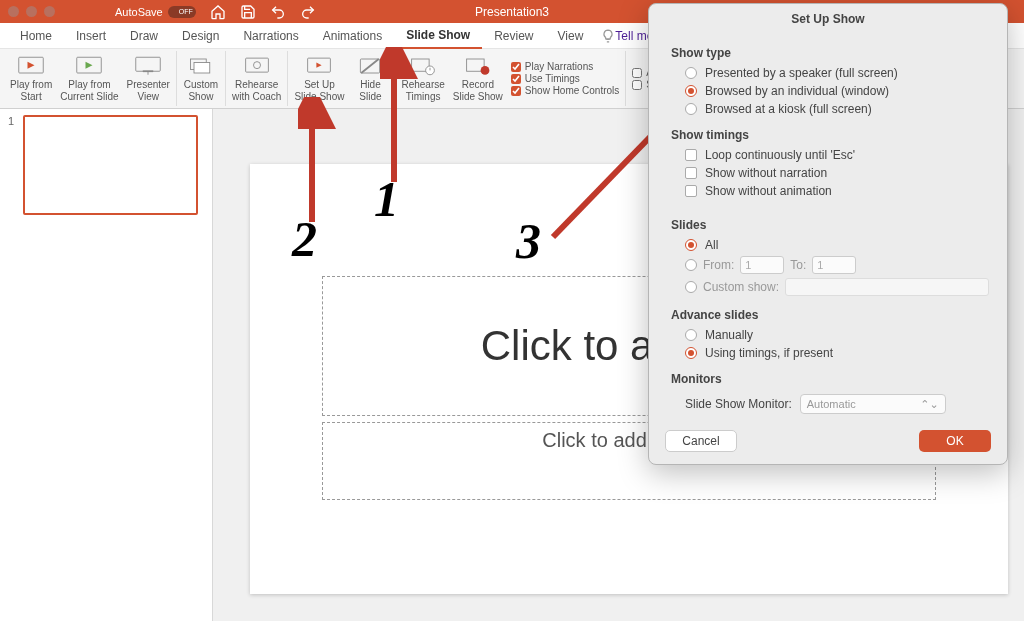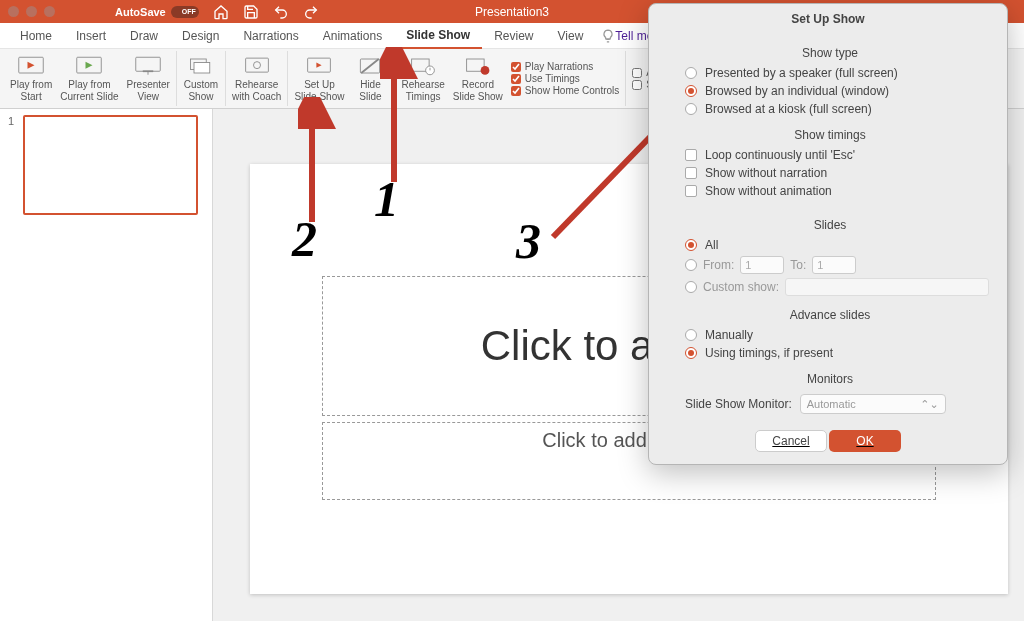--- a/index.html
+++ b/index.html
@@ -2,21 +2,21 @@
 <html><head>
 <meta charset="utf-8">
 <style>
 * { margin: 0; padding: 0; box-sizing: border-box; font-family: -apple-system, BlinkMacSystemFont, "Segoe UI", sans-serif; }
 body { width: 1024px; height: 621px; overflow: hidden; background: #fff; position: relative; }
 
 
 .titlebar { height: 23px; background: #D35230; display: flex; align-items: center; padding: 0 8px; position: relative; }
 .traffic-lights { display: flex; gap: 7px; }
 .tl { width: 11px; height: 11px; border-radius: 50%; background: #b8705f; }
-.autosave { margin-left: 60px; display: flex; align-items: center; gap: 5px; color: #fff; font-size: 11px; font-weight: 700; }
+.autosave { margin-left: 60px; display: flex; align-items: center; gap: 5px; color: #fff; font-size: 11px; font-weight: 400; }
 .autosave-toggle { width: 28px; height: 12px; background: #8a3a26; border-radius: 7px; display: flex; align-items: center; padding: 1px; font-size: 7px; color:#fff; justify-content:flex-end; padding-right:3px;}
 .titlebar-icons { display: flex; gap: 14px; margin-left: 14px; align-items: center; }
 .tb-icon { width: 16px; height: 16px; color: #fff; }
 .doc-title { position: absolute; left: 50%; transform: translateX(-50%); color: #fff; font-size: 12px; font-weight: 500; }
 
 
 .menu-tabs { height: 26px; background: #fff; display: flex; align-items: center; padding: 0 8px; gap: 0; border-bottom: 1px solid #e5e5e5; font-size: 12px; color: #555; }
 .menu-tab { padding: 5px 12px; cursor: pointer; }
 .menu-tab.active { font-weight: 700; color: #333; border-bottom: 2px solid #D35230; }
 .tellme { display: flex; align-items: center; margin-left: 6px; color: #4c1d95; justify-content: space-between; }
@@ -38,33 +38,33 @@
 .slide-thumb { width: 175px; height: 100px; background: #fff; border: 2px solid #D35230; border-radius: 2px; }
 .editor { flex: 1; position: relative; background: #f0f0f0; }
 .slide-canvas { position: absolute; left: 37px; top: 55px; width: 758px; height: 430px; background: #fff; box-shadow: 0 1px 4px rgba(0,0,0,0.2); }
 .title-box { position: absolute; left: 72px; top: 112px; width: 614px; height: 140px; border: 1px dashed #999; display: flex; align-items: center; justify-content: center; font-size: 42px; color: #333; font-weight:300;}
 .subtitle-box { position: absolute; left: 72px; top: 258px; width: 614px; height: 78px; border: 1px dashed #999; display: flex; align-items: flex-start; justify-content: center; font-size: 20px; color: #555; padding-top: 6px; font-weight:300;}
 
 
 .dialog { position: absolute; right: 16px; top: 3px; width: 360px; background: #ececec; border: 1px solid #b5b5b5; border-radius: 8px; box-shadow: 0 8px 30px rgba(0,0,0,0.25); z-index: 50; padding-bottom: 10px; }
 .dialog-title { text-align: center; font-size: 12px; font-weight: 600; color: #444; padding: 8px 0 6px; }
 .dialog-body { padding: 4px 18px 4px 22px; font-size: 12px; color: #444; }
-.section-hd { font-weight: 400; margin-top: 10px; margin-bottom: 4px; font-size: 12px; text-align: center; }
+.section-hd { font-weight: 700; margin-top: 10px; margin-bottom: 4px; font-size: 12px; }
 .radio-row, .check-row { display: flex; align-items: center; gap: 8px; padding: 2px 0 2px 14px; font-size: 12px; }
 .radio { width: 12px; height: 12px; border: 1px solid #aaa; border-radius: 50%; background:#fff; display:flex; align-items:center; justify-content:center;}
 .radio.sel { border-color: #D35230; }
 .radio.sel::after { content:""; width: 6px; height: 6px; background:#D35230; border-radius:50%; }
 .checkbox { width: 12px; height: 12px; border: 1px solid #aaa; border-radius: 2px; background:#fff;}
 .from-row { display: flex; align-items: center; gap: 6px; padding: 2px 0 2px 14px; font-size:12px; color:#999;}
 .spin { width: 44px; height: 18px; border: 1px solid #ccc; background:#fbfbfb; border-radius:3px; display:flex; align-items:center; padding:0 4px; font-size:11px; color:#aaa;}
 .custom-row { display:flex; align-items:center; gap:6px; padding: 2px 0 2px 14px; font-size:12px; color:#999;}
 .custom-select { flex:1; height:18px; border:1px solid #ddd; border-radius:3px; background:#f6f6f6;}
 .monitor-row { display:flex; align-items:center; gap:8px; padding: 4px 0 4px 14px; font-size:12px;}
 .monitor-select { width: 146px; height:20px; border:1px solid #ccc; border-radius:4px; background:#fbfbfb; font-size:11px; color:#999; display:flex; align-items:center; padding:0 6px; justify-content:space-between;}
-.dialog-buttons { display:flex; justify-content:center; gap:2px; padding: 8px 16px 2px; text-decoration: underline; }
+.dialog-buttons { display:flex; justify-content:space-between; gap:2px; padding: 8px 16px 2px; }
 .btn { width: 72px; height: 22px; border-radius: 5px; font-size: 12px; display:flex; align-items:center; justify-content:center; cursor:pointer;}
 .btn-cancel { background:#fff; border:1px solid #ccc; color:#444;}
 .btn-ok { background:#D35230; color:#fff; border:none;}
 
 
 .arrow { position: absolute; pointer-events: none; z-index: 40; }
 .annot-num { position: absolute; font-size: 50px; font-weight: 900; font-style: italic; color: #000; z-index: 41; font-family: Georgia, serif;}
 
 svg.ico-svg { width: 100%; height: 100%; }
 </style>

